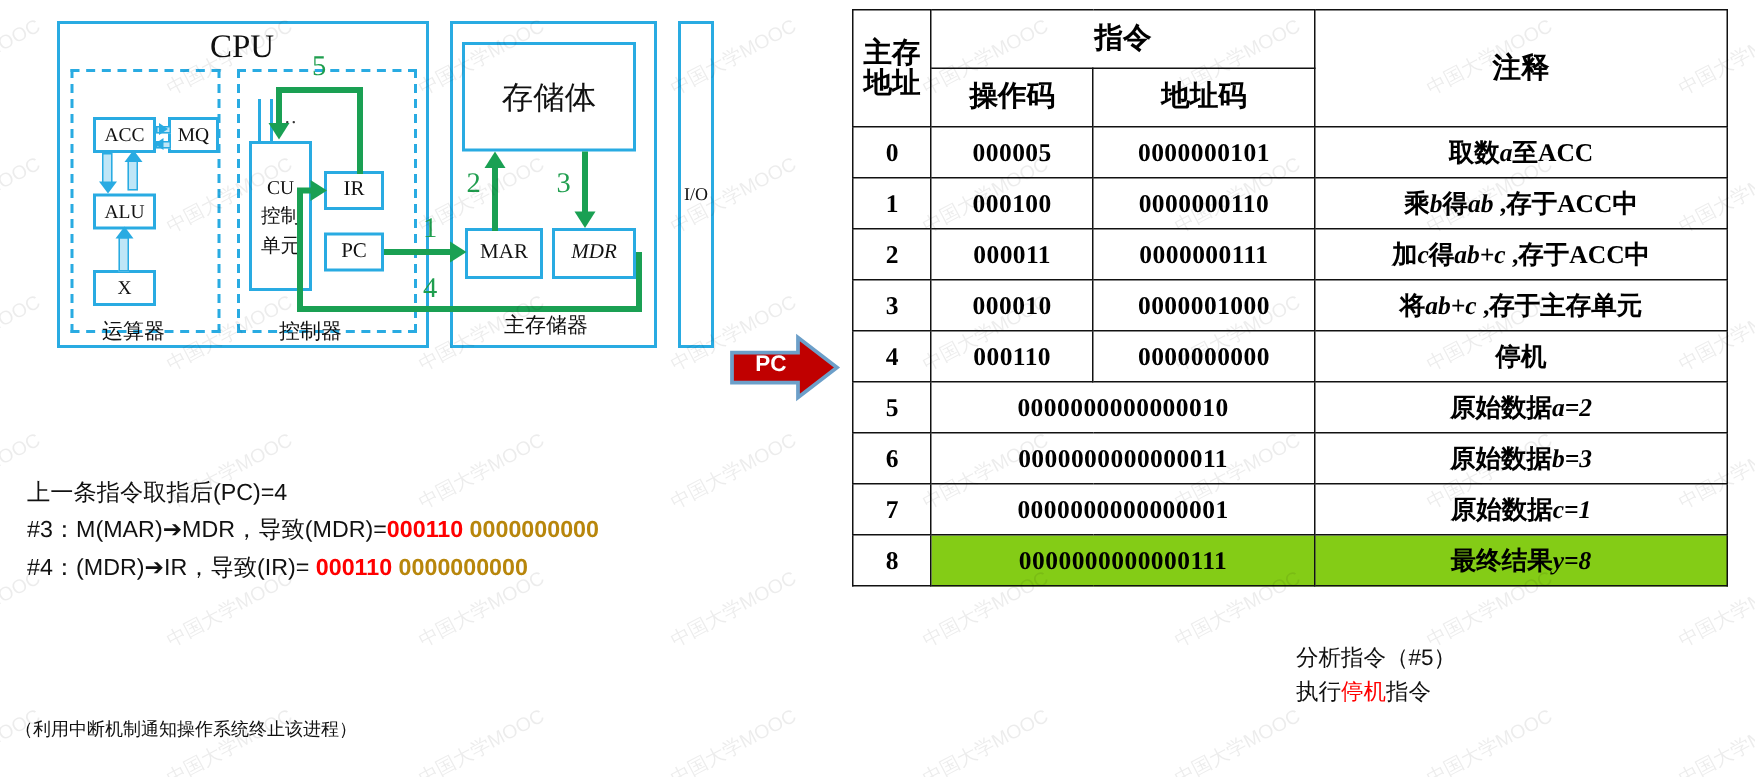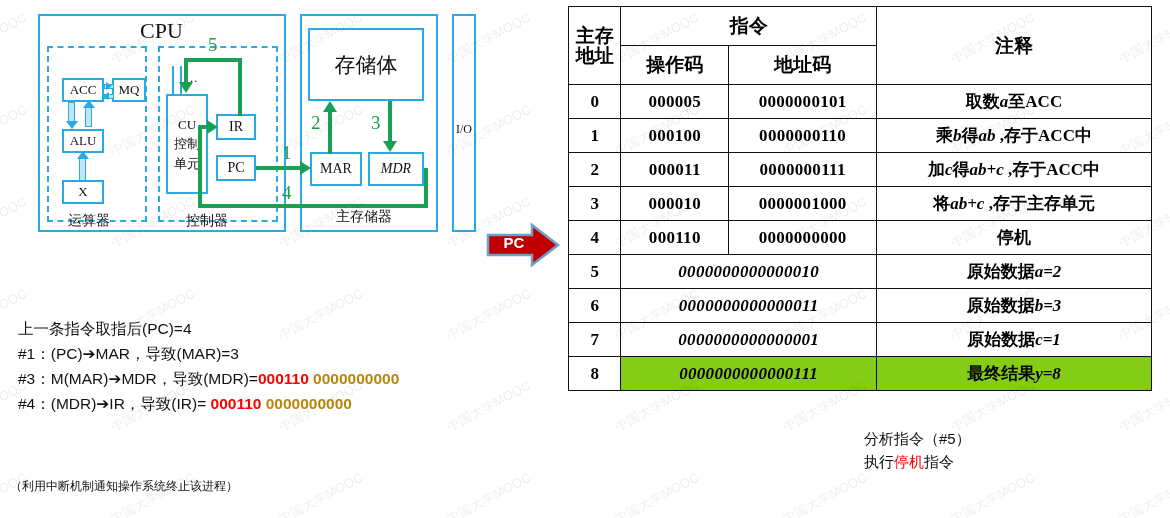--- a/index.html
+++ b/index.html
@@ -58,21 +58,21 @@
             font-family:"Liberation Serif","DejaVu Serif",serif;color:#000;}
   #memtable .hd{font-size:19px;font-weight:bold;font-family:"Liberation Sans","DejaVu Sans",sans-serif;
             height:38px;line-height:1.05;}
   #memtable td{height:33px;font-size:17px;font-weight:bold;}
   .c-addr{width:52px;margin-left:42px;}
   .c-op{width:108px;}
   .c-ad{width:148px;}
   .c-cm{width:276px;}
   .opcode{color:#FF0000;letter-spacing:.3px;}
   .operand{color:#B8860B;letter-spacing:.3px;}
-  .rawdata{font-style:italic;letter-spacing:.3px;color:#000;}
+  .rawdata{letter-spacing:.3px;color:#000;}
   .cmt{font-size:17px;white-space:nowrap;}
   .cmt i{font-style:italic;}
   tr.result td{background:#84cc16;}
   tr.result td.c-addr{background:#fff;}
 
   
   #notes{position:absolute;left:18px;top:316px;width:760px;z-index:3;
          font-size:15.5px;line-height:1.62;color:#111;
          font-family:"Liberation Sans","DejaVu Sans",sans-serif;white-space:nowrap;}
   #notes .ln{margin:0;}
@@ -239,21 +239,20 @@
       <tr class="result">
         <td class="c-addr">8</td>
         <td colspan="2" class="rawdata">0000000000000111</td>
         <td class="c-cm cmt">最终结果<i>y=8</i></td>
       </tr>
     </tbody>
 </table>
 
 <div id="notes">
   <p class="ln">上一条指令取指后(PC)=4</p>
-  <p class="ln">#1：(PC)➔MAR，导致(MAR)=3</p>
   <p class="ln">
     <span>#3：M(MAR)➔MDR，导致(MDR)=</span><span class="red">000110</span><span>&nbsp;</span><span class="gold">0000000000</span>
   </p>
   <p class="ln">
     <span>#4：(MDR)➔IR，导致(IR)= </span><span class="red">000110</span><span>&nbsp;</span><span class="gold">0000000000</span>
   </p>
 </div>
 
 <div id="paren">（利用中断机制通知操作系统终止该进程）</div>
 

